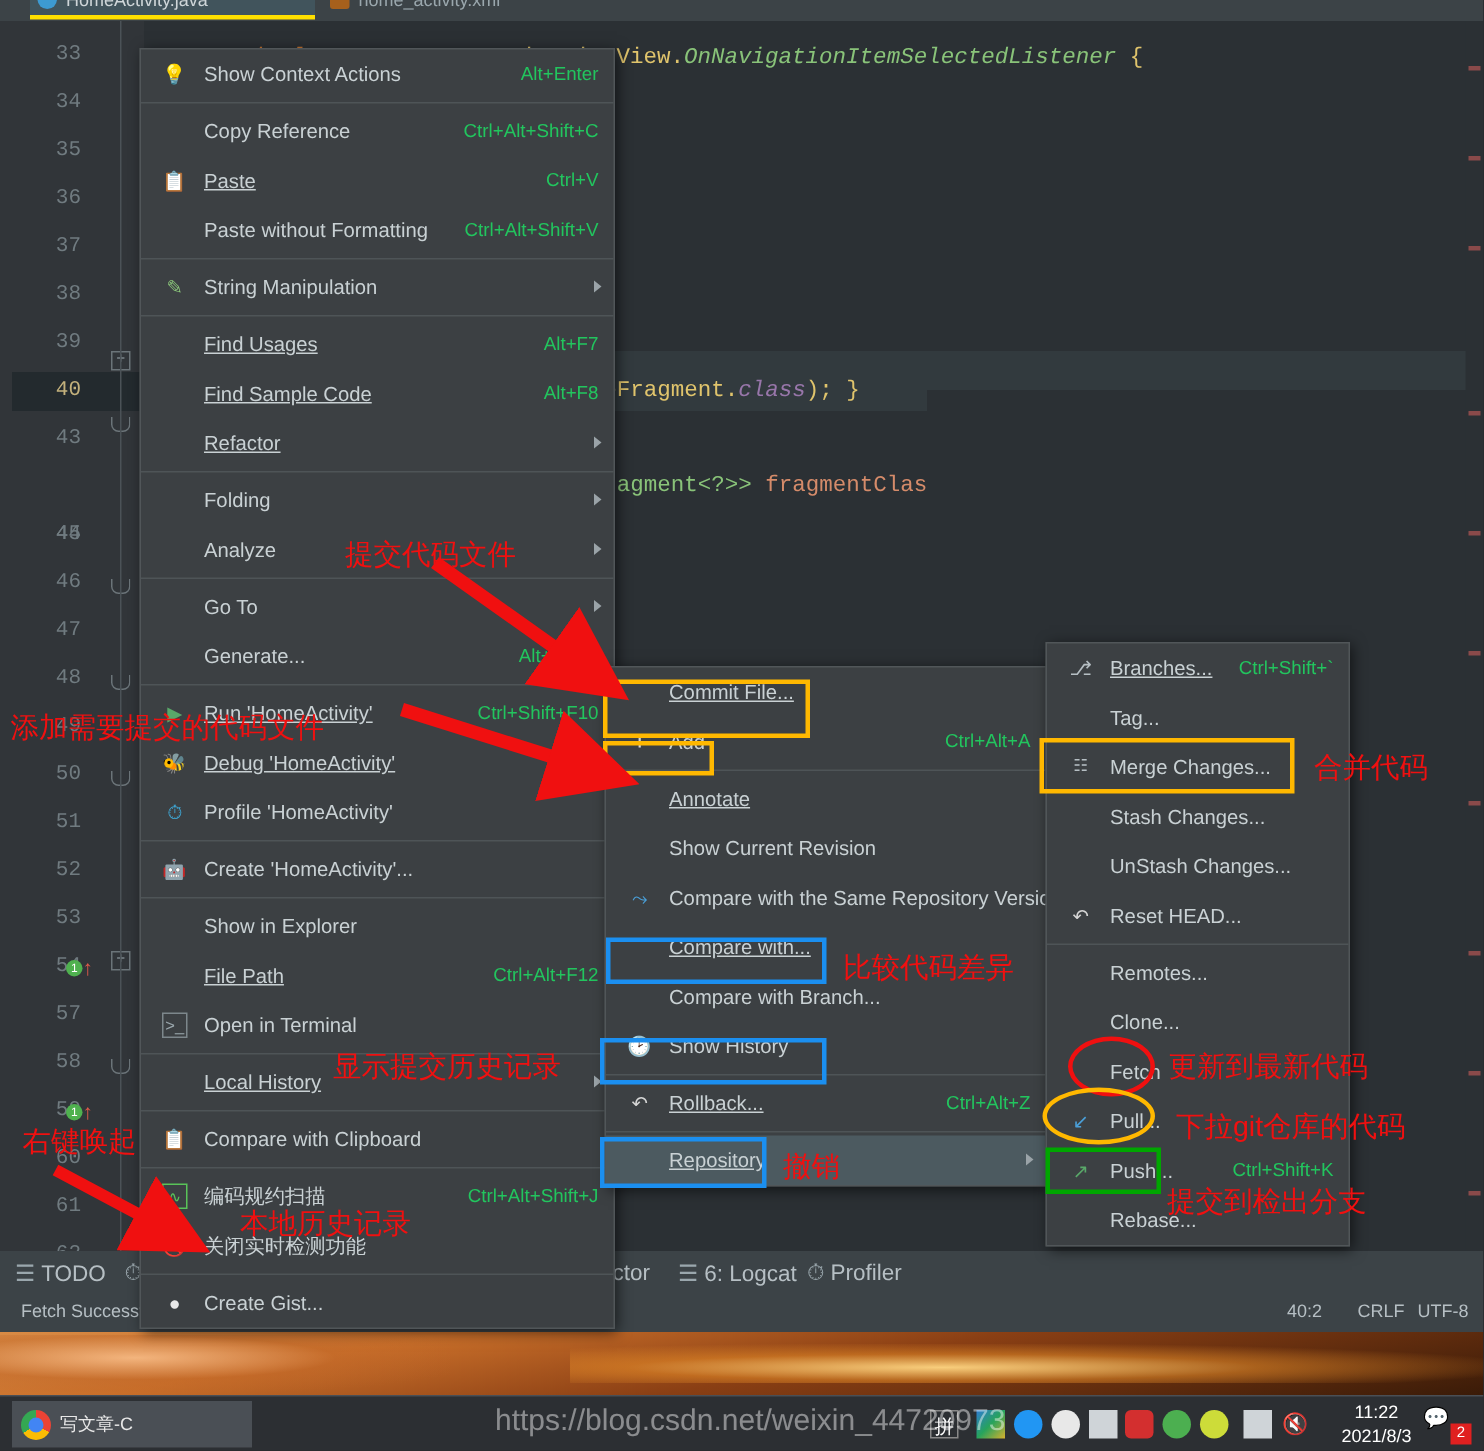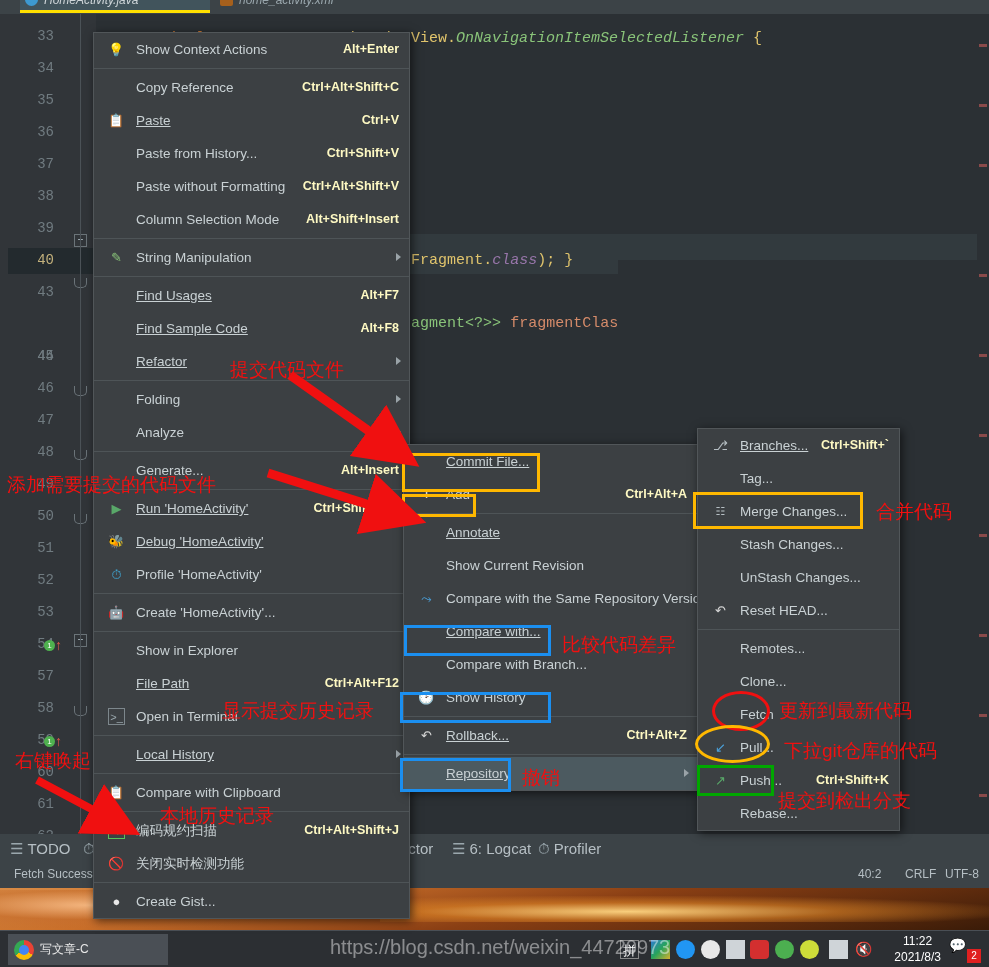--- a/index.html
+++ b/index.html
@@ -12,21 +12,20 @@
   
   #ide {
     position:absolute; left:0; top:0; width:989px; height:908px;
     background:#2b2f33;
     overflow:hidden;
   }
   
   #tabstrip {
     position:absolute; left:0; top:0; width:989px; height:14px;
     background:#3c4347;
-    font-style:italic;
   }
   .tab {
     position:absolute; top:-12px; height:24px;
     font-size:12px; color:#9aa7ad; padding-left:24px; line-height:24px;
     white-space:nowrap;
   }
   #tab0 { left:20px; width:190px; background:#41545c; color:#cfd6d9; }
   #tab0 .tabunder { position:absolute; left:0; bottom:-1px; width:190px; height:3px; background:#ffe000; }
   #tab1 { left:215px; width:200px; }
   .tabicon { position:absolute; left:5px; top:5px; width:13px; height:13px; border-radius:2px; }
@@ -152,21 +151,21 @@
   #menu1 { left:93px; top:32px; width:317px; }
   #menu2 { left:403px; top:444px; width:295px; }
   #menu3 { left:697px; top:428px; width:203px; }
   .mi {
     position:relative; height:33px; line-height:33px;
     font-size:13.5px; color:#c9d1d4; padding-left:42px; white-space:nowrap;
   }
   .mi.sel { background:#4c5a60; }
   .mi .acc { text-decoration:underline; }
   .mi .sc {
-    position:absolute; right:10px; top:0; color:#fef9c3; font-size:12.5px;font-weight:bold;
+    position:absolute; right:10px; top:0; color:#22c55e; font-size:12.5px;
   }
   .mi .arrow {
     position:absolute; right:8px; top:12px; width:0; height:0;
     border-left:5px solid #9aa3a8; border-top:4px solid transparent; border-bottom:4px solid transparent;
   }
   .mi .mico {
     position:absolute; left:14px; top:8px; width:17px; height:17px;
     font-size:13px; line-height:17px; text-align:center;
   }
   .sep { height:1px; background:#4e5457; margin:2px 0; }
@@ -369,31 +368,23 @@
   <div class="mi">
     <span>Copy Reference</span>
     <span class="sc">Ctrl+Alt+Shift+C</span>
   </div>
   <div class="mi">
     <span class="mico">📋</span>
     <span class="acc">Paste</span>
     <span class="sc">Ctrl+V</span>
   </div>
   <div class="mi">
-    <span>Paste from History...</span>
-    <span class="sc">Ctrl+Shift+V</span>
-  </div>
-  <div class="mi">
     <span>Paste without Formatting</span>
     <span class="sc">Ctrl+Alt+Shift+V</span>
   </div>
-  <div class="mi">
-    <span>Column Selection Mode</span>
-    <span class="sc">Alt+Shift+Insert</span>
-  </div>
   <div class="sep"></div>
   <div class="mi">
     <span class="mico" style="color:#89c379">✎</span>
     <span>String Manipulation</span>
     <span class="arrow"></span>
   </div>
   <div class="sep"></div>
   <div class="mi">
     <span class="acc">Find Usages</span>
     <span class="sc">Alt+F7</span>
@@ -409,20 +400,24 @@
   <div class="sep"></div>
   <div class="mi">
     <span>Folding</span>
     <span class="arrow"></span>
   </div>
   <div class="mi">
     <span>Analyze</span>
     <span class="arrow"></span>
   </div>
   <div class="sep"></div>
+  <div class="mi">
+    <span>Go To</span>
+    <span class="arrow"></span>
+  </div>
   <div class="mi">
     <span>Generate...</span>
     <span class="sc">Alt+Insert</span>
   </div>
   <div class="sep"></div>
   <div class="mi">
     <span class="mico" style="color:#59a869">▶</span>
     <span class="acc">Run 'HomeActivity'</span>
     <span class="sc">Ctrl+Shift+F10</span>
   </div>

